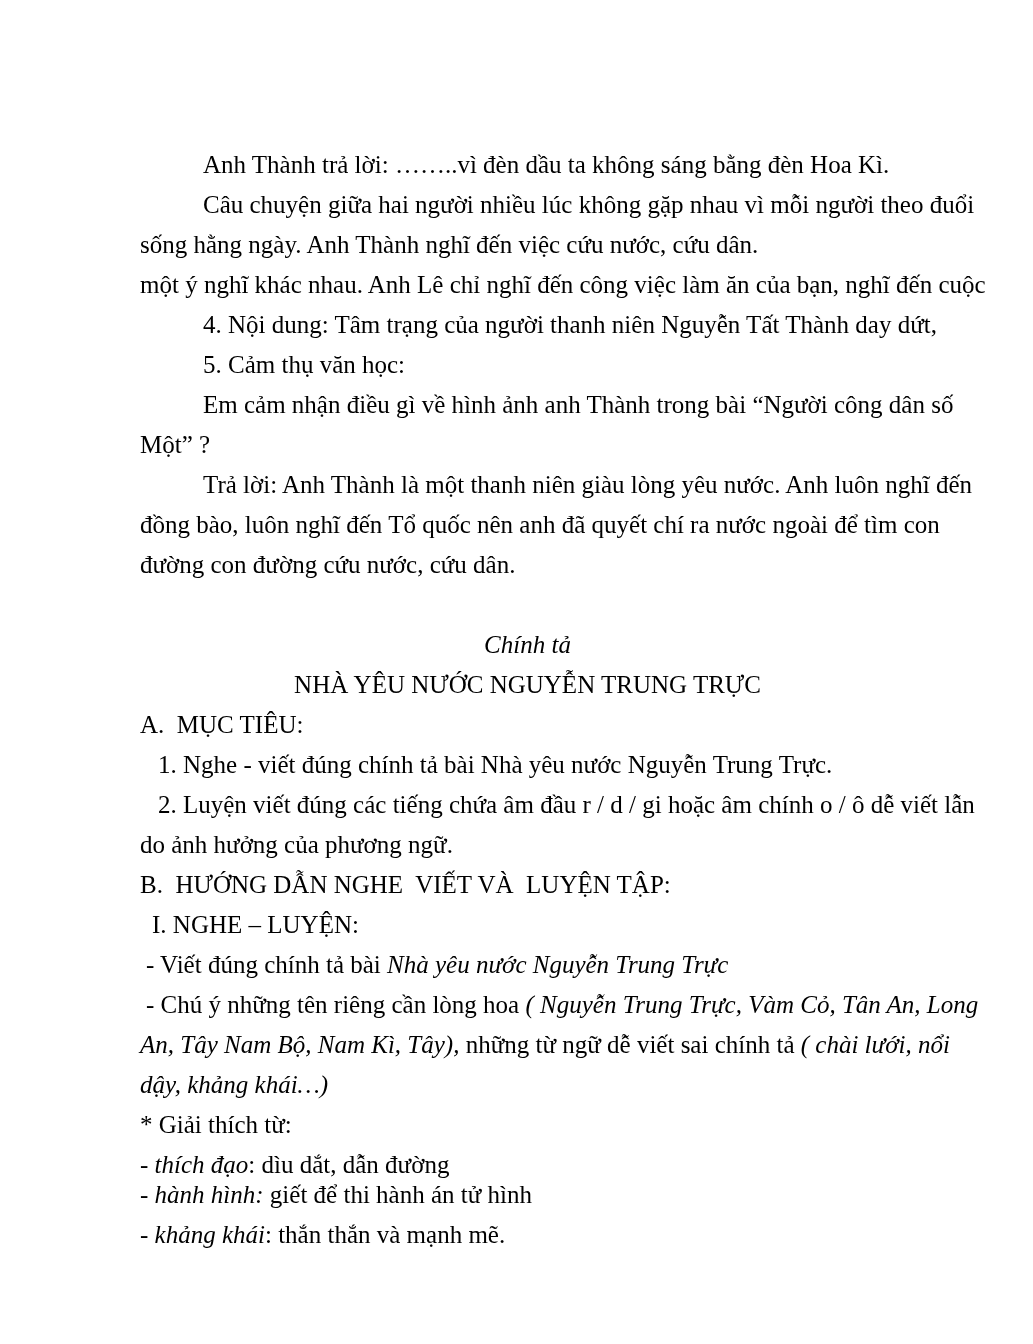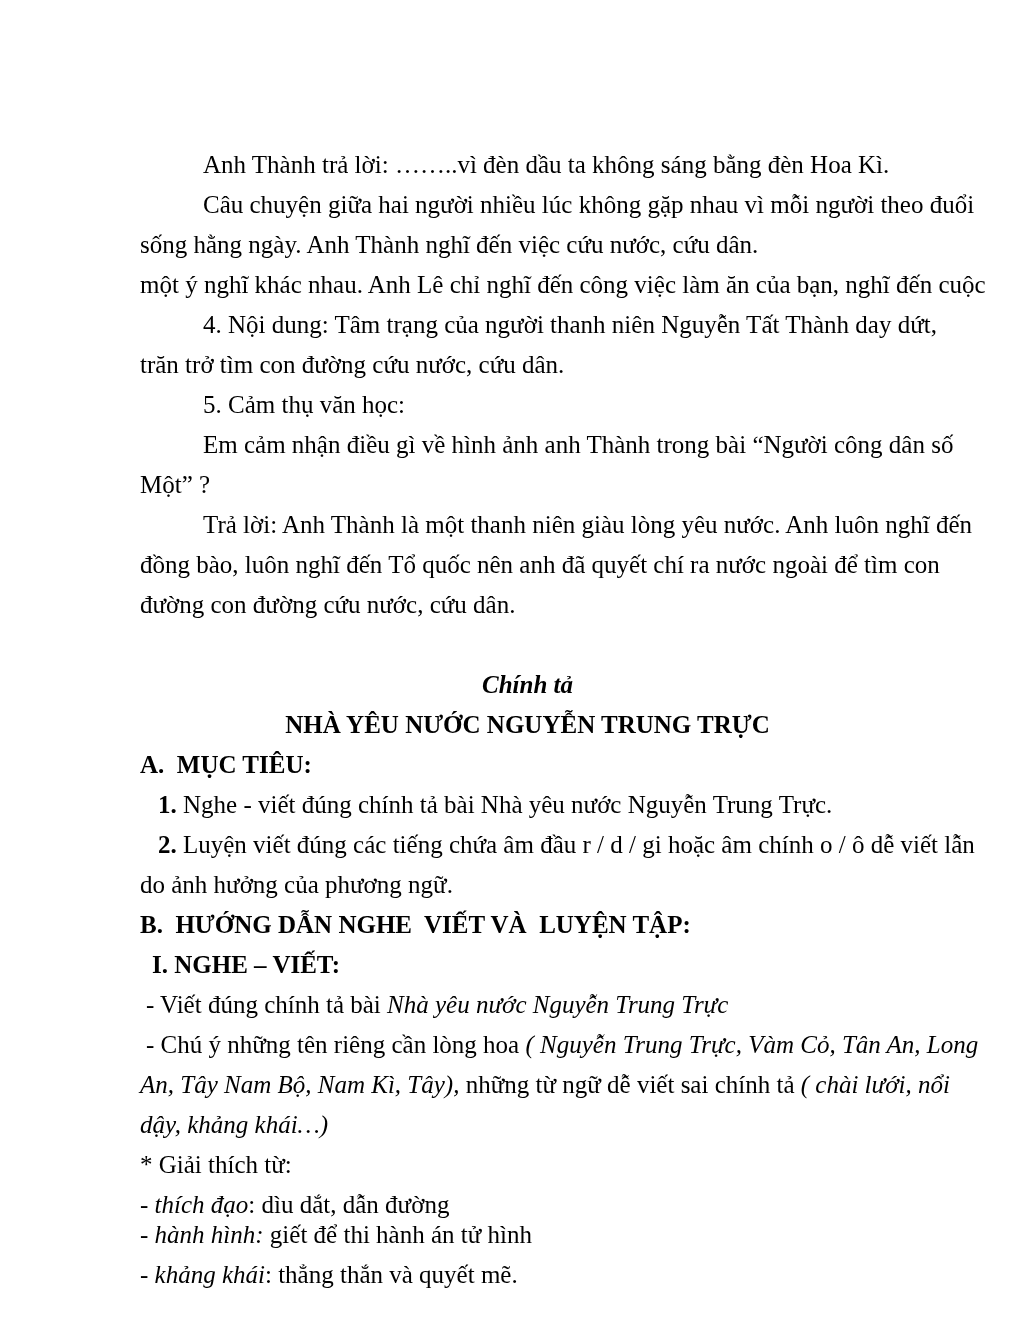--- a/index.html
+++ b/index.html
@@ -22,40 +22,39 @@
   .line {
     font-size: 25px;
     line-height: 40px;
     white-space: nowrap;
   }
   .ind  { padding-left: 63px; }
   .p18  { padding-left: 18px; }
   .p12  { padding-left: 12px; }
   .p6   { padding-left: 6px; }
   .j    { text-align: justify; text-align-last: justify; }
-  .b    { font-weight: bold; }
+  .b    { font-weight: normal; }
   .i    { font-style: italic; }
   .center { text-align: center; text-align-last: center; }
   .mt40 { margin-top: 40px; }
   .tight { margin-top: -10px; }
 </style>
 </head>
 <body>
 
 <div class="page">
   <div class="content">
 
     <div class="line ind">Anh Thành trả lời: ……..vì đèn dầu ta không sáng bằng đèn Hoa Kì.</div>
 
     <div class="line ind j">Câu chuyện giữa hai người nhiều lúc không gặp nhau vì mỗi người theo đuổi</div>
     <div class="line">sống hằng ngày. Anh Thành nghĩ đến việc cứu nước, cứu dân.</div>
     <div class="line j">một ý nghĩ khác nhau. Anh Lê chỉ nghĩ đến công việc làm ăn của bạn, nghĩ đến cuộc</div>
 
     <div class="line ind j">4. Nội dung: Tâm trạng của người thanh niên Nguyễn Tất Thành day dứt,</div>
-    <div class="line">trăn trở tìm con đường cứu nước, cứu dân.</div>
 
     <div class="line ind">5. Cảm thụ văn học:</div>
 
     <div class="line ind j">Em cảm nhận điều gì về hình ảnh anh Thành trong bài “Người công dân số</div>
     <div class="line">Một” ?</div>
 
     <div class="line ind j">Trả lời: Anh Thành là một thanh niên giàu lòng yêu nước. Anh luôn nghĩ đến</div>
     <div class="line j">đồng bào, luôn nghĩ đến Tổ quốc nên anh đã quyết chí ra nước ngoài để tìm con</div>
     <div class="line">đường con đường cứu nước, cứu dân.</div>
 
@@ -64,30 +63,30 @@
 
     <div class="line b">A.&nbsp; MỤC TIÊU:</div>
 
     <div class="line p18"><span class="b">1.</span><span> Nghe - viết đúng chính tả bài Nhà yêu nước Nguyễn Trung Trực.</span></div>
 
     <div class="line p18 j"><span class="b">2.</span><span> Luyện viết đúng các tiếng chứa âm đầu r / d / gi hoặc âm chính o / ô dễ viết lẫn</span></div>
     <div class="line">do ảnh hưởng của phương ngữ.</div>
 
     <div class="line b">B.&nbsp; HƯỚNG DẪN NGHE&nbsp; VIẾT VÀ&nbsp; LUYỆN TẬP:</div>
 
-    <div class="line b p12">I. NGHE – VIẾT:</div>
+    <div class="line b p12">I. NGHE – LUYỆN:</div>
 
     <div class="line p6"><span>- Viết đúng chính tả bài </span><span class="i">Nhà yêu nước Nguyễn Trung Trực</span></div>
 
     <div class="line p6 j"><span>- Chú ý những tên riêng cần lòng hoa </span><span class="i">( Nguyễn Trung Trực, Vàm Cỏ, Tân An, Long</span></div>
     <div class="line j"><span class="i">An, Tây Nam Bộ, Nam Kì, Tây),</span><span> những từ ngữ dễ viết sai chính tả </span><span class="i">( chài lưới, nổi</span></div>
     <div class="line i">dậy, khảng khái…)</div>
 
     <div class="line">* Giải thích từ:</div>
 
     <div class="line"><span>- </span><span class="i">thích đạo</span><span>: dìu dắt, dẫn đường</span></div>
 
     <div class="line tight"><span>- </span><span class="i">hành hình:</span><span> giết để thi hành án tử hình</span></div>
 
-    <div class="line"><span>- </span><span class="i">khảng khái</span><span>: thẳng thắn và quyết mẽ.</span></div>
+    <div class="line"><span>- </span><span class="i">khảng khái</span><span>: thắn thắn và mạnh mẽ.</span></div>
 
   </div>
 </div>
 
 </body></html>

